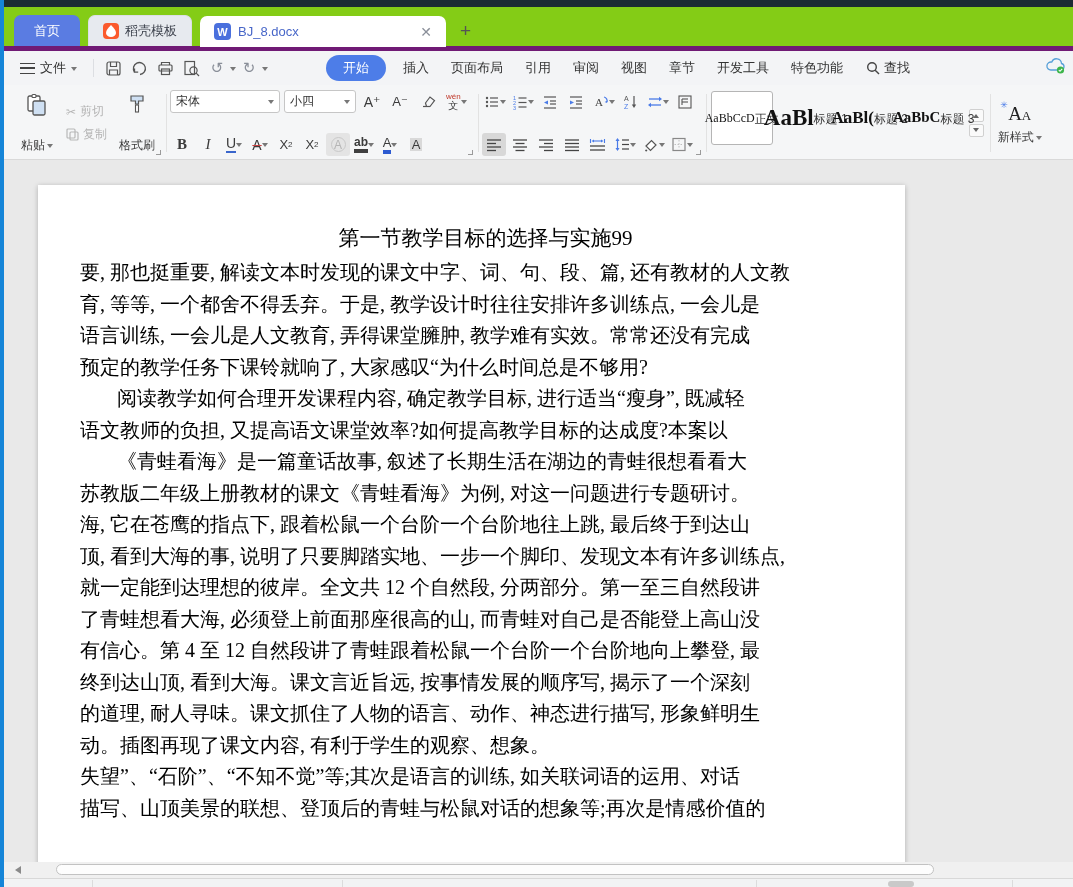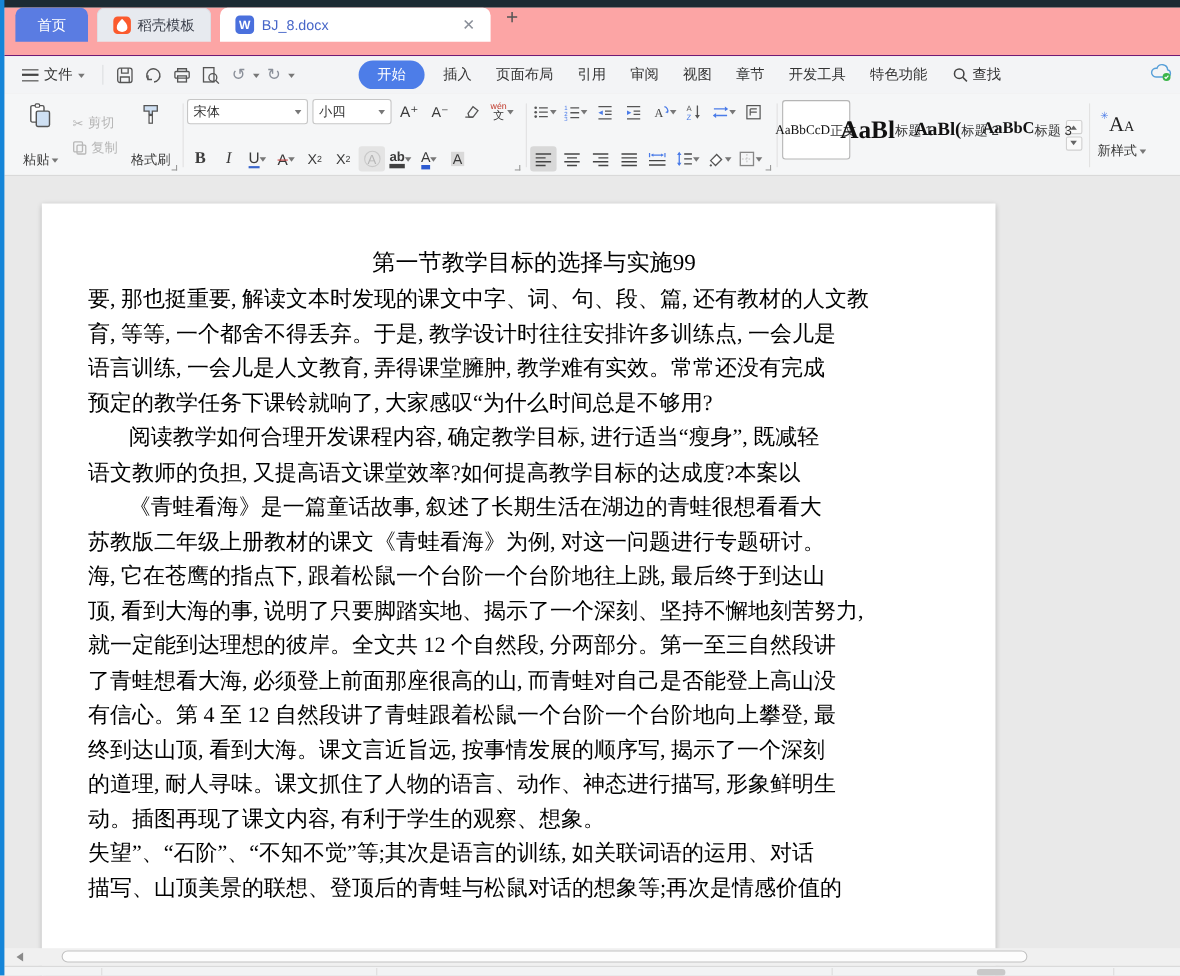--- a/index.html
+++ b/index.html
@@ -3,22 +3,22 @@
 <meta charset="utf-8">
 <style>
   html,body{margin:0;padding:0;background:#e9e9e9;}
   *{box-sizing:border-box;}
   .app{position:relative;width:1073px;height:887px;overflow:hidden;background:#e9e9e9;
        font-family:"Liberation Sans","DejaVu Sans",sans-serif;color:#3b3b3b;}
   
   .topstrip{position:absolute;left:0;top:0;width:1073px;height:7px;background:#1c2b33;}
   .leftedge{position:absolute;left:0;top:0;width:4px;height:887px;background:#1585d8;z-index:50;}
   
-  .tabbar{position:absolute;left:4px;top:7px;right:0;height:44px;background:#fca5a5;
-          border-bottom:1px solid #701a75;display:flex;align-items:flex-start;padding-left:10px;}
+  .tabbar{position:absolute;left:4px;top:7px;right:0;height:44px;background:#84cc16;
+          border-bottom:5px solid #701a75;display:flex;align-items:flex-end;padding-left:10px;}
   .tab{height:31px;display:flex;align-items:center;border-radius:7px 7px 0 0;padding:0 14px;font-size:13px;}
   .tab.home{background:#5a7ce2;color:#fff;width:66px;justify-content:center;}
   .tab.docer{background:#e7eaef;border:1px solid #dcdfe6;border-bottom:none;color:#3a3f4a;margin-left:8px;gap:6px;}
   .tab.doc{background:#ffffff;color:#4766c8;width:246px;margin-left:8px;gap:7px;margin-bottom:-1px;z-index:2;}
   .docer-ic{width:16px;height:16px;border-radius:4px;background:#fb5a2d;display:inline-flex;align-items:center;justify-content:center;}
   .wic{width:17px;height:17px;border-radius:4px;background:#4a70dd;color:#fff;font-size:11px;font-weight:bold;
        display:inline-flex;align-items:center;justify-content:center;}
   .closex{margin-left:auto;color:#8a8f99;font-size:14px;cursor:default;}
   .plustab{margin-left:14px;margin-bottom:6px;font-size:19px;color:#555;line-height:1;}
   
@@ -517,21 +517,21 @@
       <div id="doc-lines">
           <div class="dline">要, 那也挺重要, 解读文本时发现的课文中字、词、句、段、篇, 还有教材的人文教</div>
           <div class="dline">育, 等等, 一个都舍不得丢弃。于是, 教学设计时往往安排许多训练点, 一会儿是</div>
           <div class="dline">语言训练, 一会儿是人文教育, 弄得课堂臃肿, 教学难有实效。常常还没有完成</div>
           <div class="dline">预定的教学任务下课铃就响了, 大家感叹“为什么时间总是不够用?</div>
           <div class="dline ind">阅读教学如何合理开发课程内容, 确定教学目标, 进行适当“瘦身”, 既减轻</div>
           <div class="dline">语文教师的负担, 又提高语文课堂效率?如何提高教学目标的达成度?本案以</div>
           <div class="dline ind">《青蛙看海》是一篇童话故事, 叙述了长期生活在湖边的青蛙很想看看大</div>
           <div class="dline">苏教版二年级上册教材的课文《青蛙看海》为例, 对这一问题进行专题研讨。</div>
           <div class="dline">海, 它在苍鹰的指点下, 跟着松鼠一个台阶一个台阶地往上跳, 最后终于到达山</div>
-          <div class="dline">顶, 看到大海的事, 说明了只要脚踏实地、揭示了一个深刻、坚持不懈地刻苦努力,</div>
+          <div class="dline">顶, 看到大海的事, 说明了只要脚踏实地、一步一个脚印、发现文本有许多训练点,</div>
           <div class="dline">就一定能到达理想的彼岸。全文共 12 个自然段, 分两部分。第一至三自然段讲</div>
           <div class="dline">了青蛙想看大海, 必须登上前面那座很高的山, 而青蛙对自己是否能登上高山没</div>
           <div class="dline">有信心。第 4 至 12 自然段讲了青蛙跟着松鼠一个台阶一个台阶地向上攀登, 最</div>
           <div class="dline">终到达山顶, 看到大海。课文言近旨远, 按事情发展的顺序写, 揭示了一个深刻</div>
           <div class="dline">的道理, 耐人寻味。课文抓住了人物的语言、动作、神态进行描写, 形象鲜明生</div>
           <div class="dline">动。插图再现了课文内容, 有利于学生的观察、想象。</div>
           <div class="dline">失望”、“石阶”、“不知不觉”等;其次是语言的训练, 如关联词语的运用、对话</div>
           <div class="dline">描写、山顶美景的联想、登顶后的青蛙与松鼠对话的想象等;再次是情感价值的</div>
         </div>
     </div>

